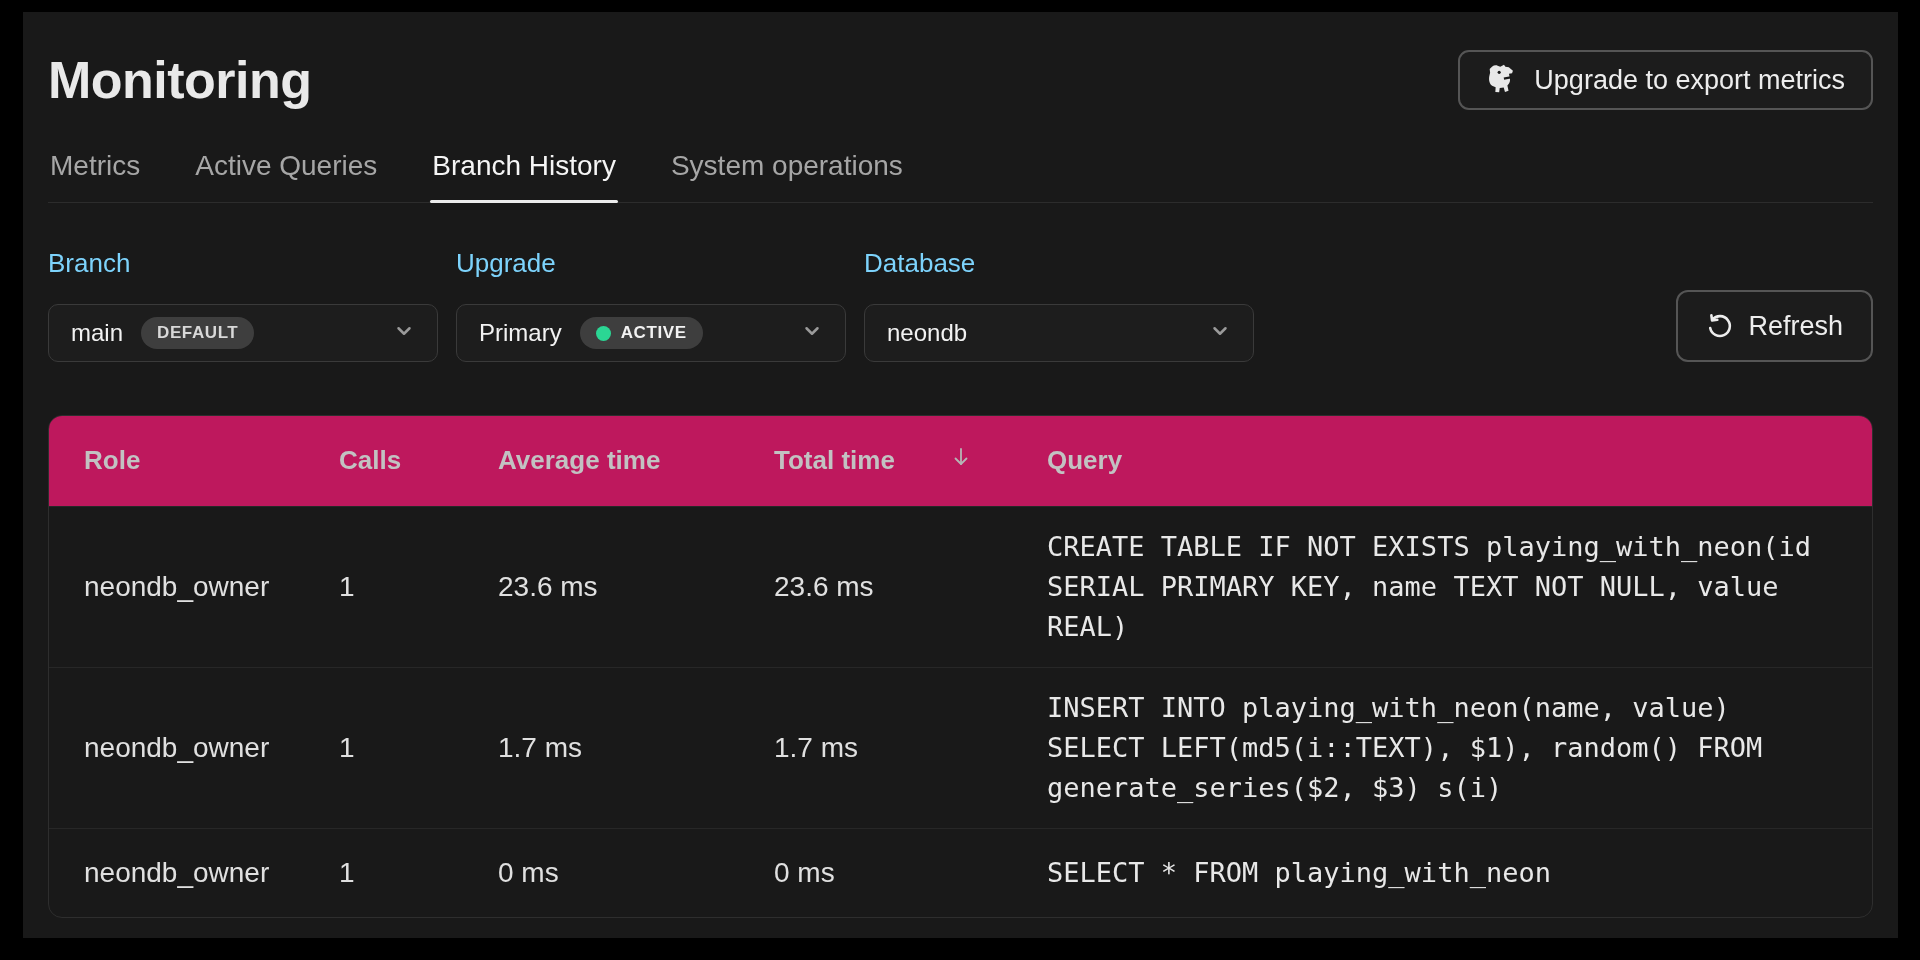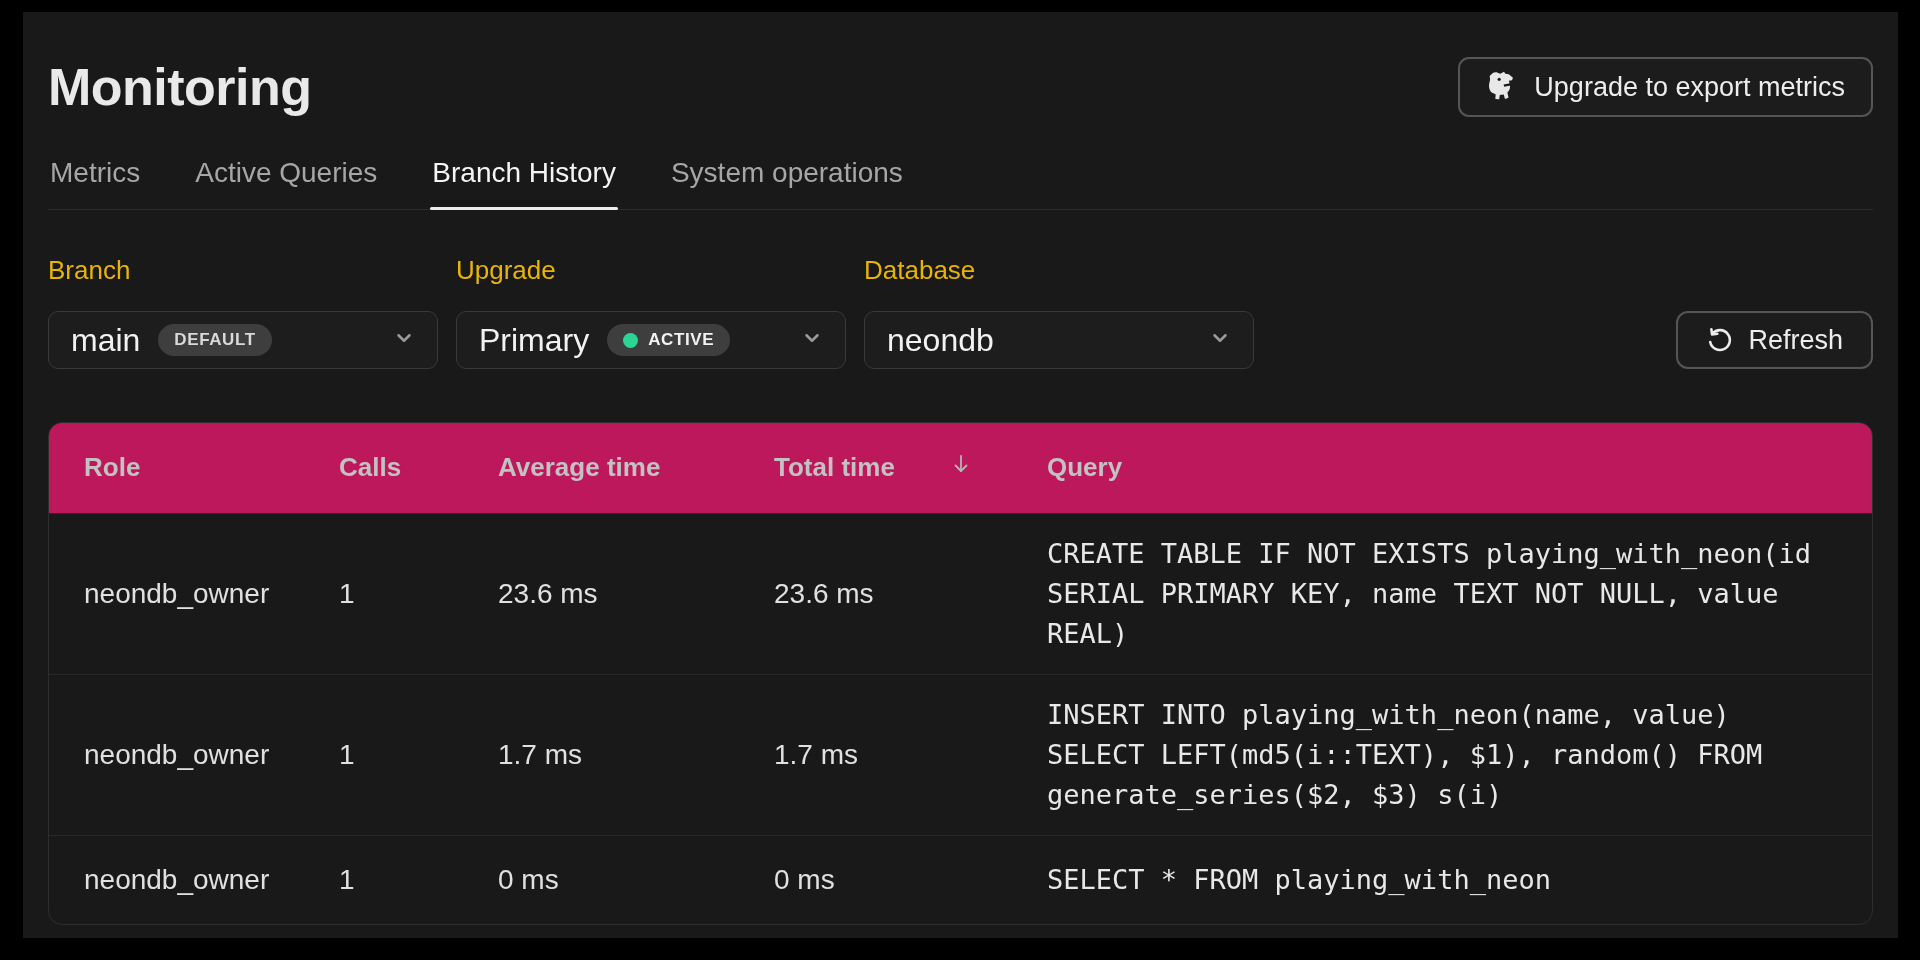--- a/index.html
+++ b/index.html
@@ -3,21 +3,21 @@
 <meta charset="utf-8">
 <style>
   * { box-sizing: border-box; margin: 0; padding: 0; }
   html, body { width: 1920px; height: 960px; background: #000; overflow: hidden; }
   body { font-family: "Liberation Sans", "DejaVu Sans", sans-serif; position: relative; }
 
   .app {
     position: absolute; left: 23px; top: 12px; right: 22px; bottom: 22px;
     background: #191919; color: #e6e6e6;
   }
-  .content { padding: 15px 25px; height: 100%; }
+  .content { padding: 8px 25px; height: 100%; }
 
   
   .page-header { position: relative; padding-top: 28px; }
   .page-title {
     font-size: 52px; font-weight: 700; letter-spacing: -0.5px;
     color: #e9e9e9; line-height: 64px;
   }
   .upgrade-btn {
     position: absolute; right: 0; top: 30px;
     height: 60px; display: inline-flex; align-items: center; gap: 14px;
@@ -38,38 +38,38 @@
   }
   .tab.active { color: #f5f5f5; font-weight: 500; }
   .tab.active::after {
     content: ""; position: absolute; left: 0; right: 0; bottom: -1px;
     height: 3px; background: #ececec; border-radius: 2px;
   }
 
   
   .filters { display: flex; gap: 18px; margin-top: 44px; align-items: flex-end; }
   .filter-group { width: 390px; }
-  .filter-label { font-size: 26px; color: #eab308; margin-bottom: 25px; line-height: 32px; }
+  .filter-label { font-size: 26px; color: #7dd3fc; margin-bottom: 25px; line-height: 32px; }
   .select {
     height: 58px; border: 1px solid #3a3a3a; border-radius: 10px;
     background: #1d1d1d; display: flex; align-items: center; gap: 18px;
     padding: 0 22px; cursor: pointer;
   }
-  .select-value { font-size: 32px; color: #f2f2f2; }
+  .select-value { font-size: 24px; color: #f2f2f2; }
   .pill {
     display: inline-flex; align-items: center; gap: 10px;
     background: #3e3e3e; border-radius: 999px; padding: 6px 16px;
     font-size: 17px; font-weight: 700; letter-spacing: 0.6px; color: #d9d9d9;
   }
   .pill .dot { width: 15px; height: 15px; border-radius: 50%; background: var(--accent, #2bd694); }
   .pill.active-pill { color: #f2f2f2; }
   .chevron { margin-left: auto; flex: 0 0 auto; }
 
   .refresh-btn {
-    margin-left: auto; height: 58px; display: inline-flex; align-items: center; gap: 14px;
+    margin-left: auto; height: 72px; display: inline-flex; align-items: center; gap: 14px;
     padding: 0 28px; background: #1c1c1c; border: 2px solid #555;
     border-radius: 12px; color: #ededed; font-size: 27px; cursor: pointer;
     font-family: inherit;
   }
 
   
   .table-wrap {
     margin-top: 53px; border: 1px solid #2e2e2e; border-radius: 14px;
     overflow: hidden; background: #191919;
   }

